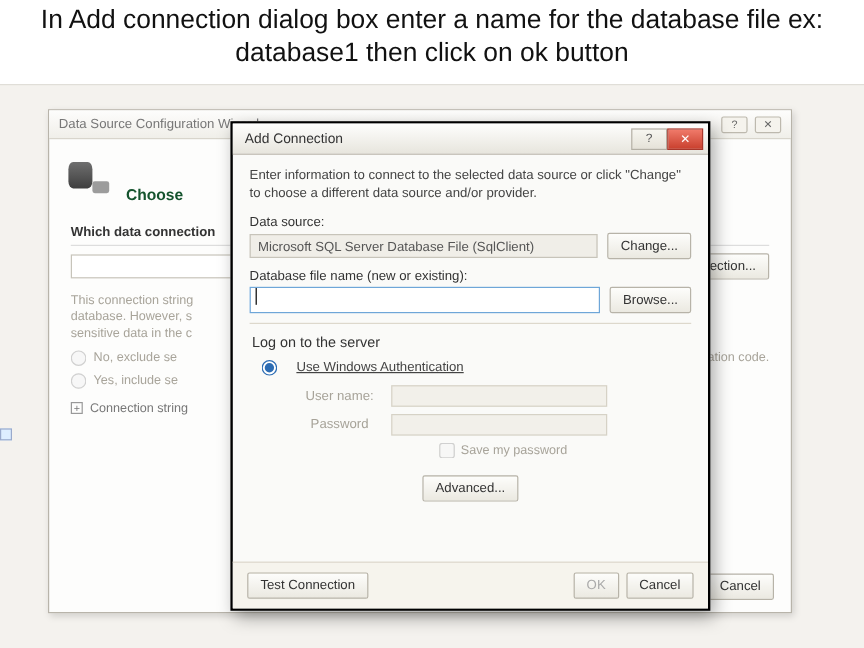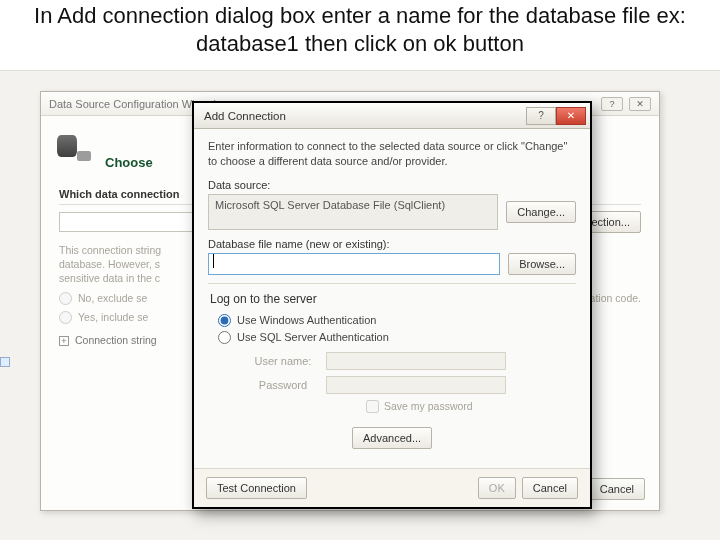--- a/index.html
+++ b/index.html
@@ -54,27 +54,27 @@
     display: flex; align-items: center; justify-content: space-between; padding: 0 4px 0 10px; font-size: 11.5px; color: #333;}
   .dlg-winbtns { display: flex; gap: 0; }
   .dlg-winbtn { width: 30px; height: 18px; border: 1px solid #b3afa4; font-size: 10px; display:flex; align-items:center; justify-content:center;
     background: linear-gradient(#f7f6f0,#e5e2d8); color:#555;}
   .dlg-close { background: linear-gradient(#f07a6a,#c9402e); color:#fff; border-color:#a8362a; }
 
   .dlg-body { padding: 10px 14px; font-size: 11px; color: #444; }
   .dlg-info { line-height: 1.35; margin-bottom: 10px; }
   .lbl { display:block; margin-bottom: 3px; color:#333; }
   .row { display:flex; gap:8px; align-items: center; margin-bottom: 8px; }
-  .ro-field { flex:1; height: 36px; border:1px solid #c7c4ba; background:#f0eee8; padding:0 6px; line-height:20px; font-size:11px; color:#555; }
+  .ro-field { flex:1; height: 20px; border:1px solid #c7c4ba; background:#f0eee8; padding:0 6px; line-height:20px; font-size:11px; color:#555; }
   .tx-field { flex:1; height: 22px; border:1px solid #6ea6d8; background:#fff; padding:0 4px; font-size:11px; }
   .cursor { display:inline-block; width:1px; height:14px; background:#000; vertical-align:middle; }
 
   .group { border-top: 1px solid #ddd8cc; margin-top: 6px; padding-top: 8px; }
   .group-title { font-size: 12px; color:#333; margin-bottom: 6px; padding-left: 2px; }
-  .auth-row { display:flex; align-items:center; gap:6px; padding: 2px 0 2px 10px; font-size: 11px; }
+  .auth-row { display:flex; align-items:center; gap:16px; padding: 2px 0 2px 10px; font-size: 11px; text-decoration: underline; }
   .auth-row input[type=radio] { accent-color:#2c6cb3; }
 
   .creds { margin: 6px 0 0 40px; }
   .cred-row { display:flex; align-items:center; gap:8px; margin-bottom:6px; }
   .cred-row .clabel { width: 70px; text-align:center; color:#a7a399; font-size:11px; }
   .cred-row .cfield { width: 180px; height:18px; border:1px solid #d6d2c6; background:#f2f0ea; }
   .save-pw { margin-left: 118px; margin-top: 2px; color:#a7a399; font-size:10.5px; display:flex; align-items:center; gap:5px;}
   .save-pw input { accent-color:#999; }
 
   .adv-row { display:flex; justify-content:center; margin-top: 14px; }
@@ -160,24 +160,20 @@
       <div class="row">
         <div class="tx-field"><span class="cursor"></span></div>
         <span class="btn">Browse...</span>
       </div>
 
       <div class="group">
         <div class="group-title">Log on to the server</div>
         <label class="auth-row">
           <input type="radio" name="auth" checked="" style="">
           <span>Use Windows Authentication</span>
-        </label>
-        <label class="auth-row">
-          <input type="radio" name="auth" style="">
-          <span>Use SQL Server Authentication</span>
         </label>
 
         <div class="creds">
           <div class="cred-row">
             <span class="clabel">User name:</span>
             <div class="cfield"></div>
           </div>
           <div class="cred-row">
             <span class="clabel">Password</span>
             <div class="cfield"></div>

